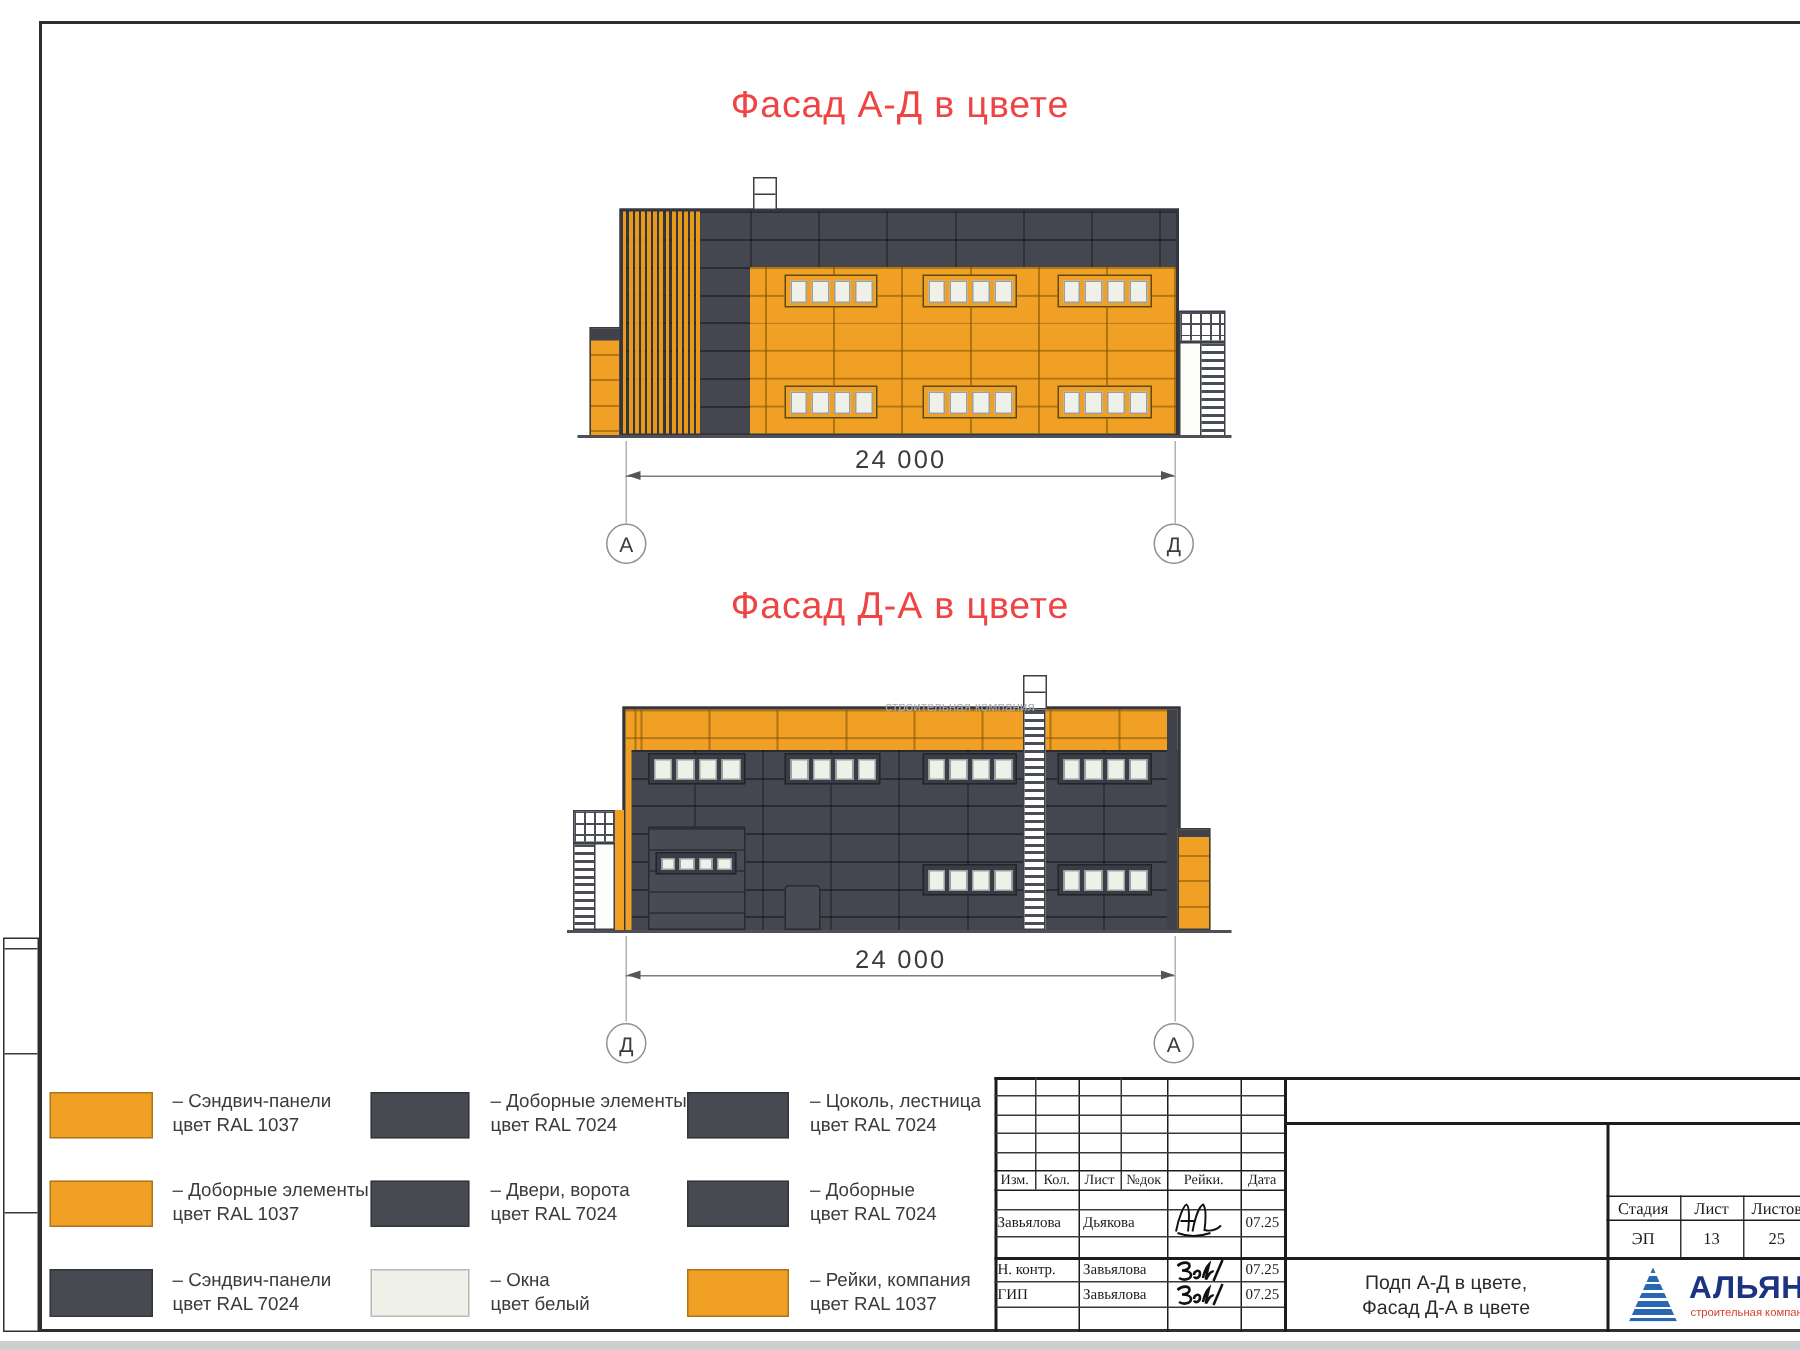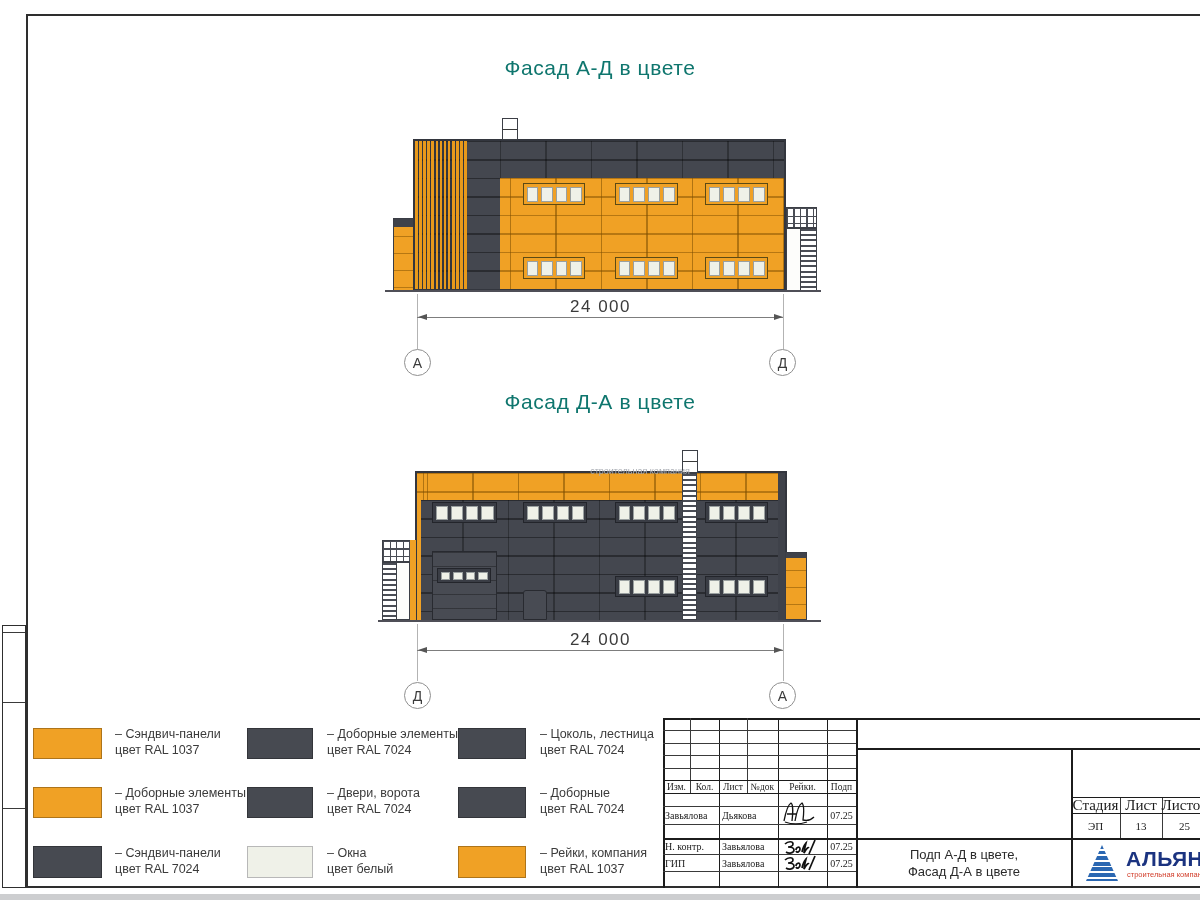--- a/index.html
+++ b/index.html
@@ -4,21 +4,21 @@
 <style>
   html,body{margin:0;padding:0;background:#fff;}
   #sheet{position:relative;width:1200px;height:900px;background:#ffffff;overflow:hidden;
          font-family:"Liberation Sans",sans-serif;}
   .abs{position:absolute;box-sizing:border-box;}
   
   .frame{border-left:2px solid #2e2e2e;border-top:2px solid #2e2e2e;border-bottom:2.5px solid #2e2e2e;}
   .mbox{border:1.5px solid #2e2e2e;background:#fff;}
   .pageedge{background:#cdced0;}
   
-  .facade-title{font-size:21px;letter-spacing:.6px;color:#0f766e;text-align:center;white-space:nowrap;}
+  .facade-title{font-size:25px;letter-spacing:.6px;color:#ef4444;text-align:center;white-space:nowrap;}
   .dim-text{font-size:17px;color:#3b3b3b;text-align:center;letter-spacing:1.5px;}
   .watermark{font-size:9px;color:#a9adb4;text-align:center;white-space:nowrap;z-index:6;}
   
   .slats{background-color:#33363d;background-image:
       repeating-linear-gradient(to right,#E8991B 0 2.6px,rgba(0,0,0,0) 2.6px 4.1px),
       repeating-linear-gradient(to bottom,rgba(0,0,0,.20) 0 1.1px,rgba(0,0,0,0) 1.1px 18.5px);}
   .darkpanel{background-color:#44474F;background-image:
       repeating-linear-gradient(to bottom,rgba(0,0,0,.38) 0 1.2px,rgba(0,0,0,0) 1.2px 18.5px);}
   .darkpanel-v{background-color:#44474F;background-image:
       repeating-linear-gradient(to right,rgba(0,0,0,.30) 0 1.2px,rgba(0,0,0,0) 1.2px 45.5px),
@@ -58,21 +58,21 @@
   .sw{border:1px solid rgba(0,0,0,.28);}
   .sw.white{background:#EFF1E8;border:1px solid #b8b8b8;}
   .sw.orange{background:#F0A125;}
   .sw.dark{background:#474A51;}
   .leg-text{font-size:12.5px;line-height:15.5px;color:#3b3b3b;white-space:nowrap;}
   
   .sl{background:#1c1c1c;z-index:8;}
   .sl.thin{background:#3a3a3a;}
   .scell{display:flex;align-items:center;justify-content:center;color:#1c1c1c;z-index:9;font-family:Liberation Serif, serif;}
   .scell.left{justify-content:flex-start;}
-  .f95{font-size:9.5px;} .f10{font-size:10px;} .f105{font-size:15px;} .f11{font-size:11px;}
+  .f95{font-size:9.5px;} .f10{font-size:10px;} .f105{font-size:11px;} .f11{font-size:11px;}
   .doc-title{display:flex;flex-direction:column;align-items:center;justify-content:center;
       font-size:13px;line-height:17px;color:#2a2a2a;z-index:9;}
   .pyramid{clip-path:polygon(50% 0,100% 100%,0 100%);
       background:repeating-linear-gradient(to bottom,#2a67b2 0 3.8px,#ffffff 3.8px 5.6px);
       z-index:9;}
   .logo-name{font-size:21px;font-weight:bold;color:#1B3380;letter-spacing:.5px;white-space:nowrap;z-index:9;}
   .logo-sub{font-size:7.5px;color:#D23F2C;white-space:nowrap;z-index:9;}
   .sig{z-index:10;}
 </style>
 </head>
@@ -316,21 +316,21 @@
 
   <div class="abs sl" style="left:857px;top:748px;width:343px;height:1.5px;"></div>
   <div class="abs sl" style="left:1071px;top:797px;width:129px;height:1.4px;"></div>
   <div class="abs sl" style="left:1071px;top:813px;width:129px;height:1.4px;"></div>
 
   <div class="abs scell f95" style="left:663px;top:781px;width:27px;height:12px;">Изм.</div>
   <div class="abs scell f95" style="left:690px;top:781px;width:29px;height:12px;">Кол.</div>
   <div class="abs scell f95" style="left:719px;top:781px;width:28px;height:12px;">Лист</div>
   <div class="abs scell f95" style="left:747px;top:781px;width:31px;height:12px;">№док</div>
   <div class="abs scell f95" style="left:778px;top:781px;width:49px;height:12px;">Рейки.</div>
-  <div class="abs scell f95" style="left:827px;top:781px;width:29px;height:12px;">Подп</div>
+  <div class="abs scell f95" style="left:827px;top:781px;width:29px;height:12px;">Дата</div>
 
   <div class="abs scell left f10" style="left:665px;top:806px;width:54px;height:18px;">Завьялова</div>
   <div class="abs scell left f10" style="left:722px;top:806px;width:55px;height:18px;">Дьякова</div>
   <div class="abs scell f10" style="left:827px;top:806px;width:29px;height:18px;">07.25</div>
   <div class="abs sig" style="left:781px;top:799px;">
     <svg width="44" height="26" viewBox="0 0 44 26">
         <path d="M3 22 C5 12 8 5 10 4 C12 5 12 14 11 22 M6 15 H15 M14 22 C16 11 19 5 21 4 C23 6 23 13 22 21 C26 22 30 21 33 18 M4 23 C12 26 20 25 26 23" stroke="#111" fill="none" stroke-width="1.3"></path>
       </svg>
   </div>
 

